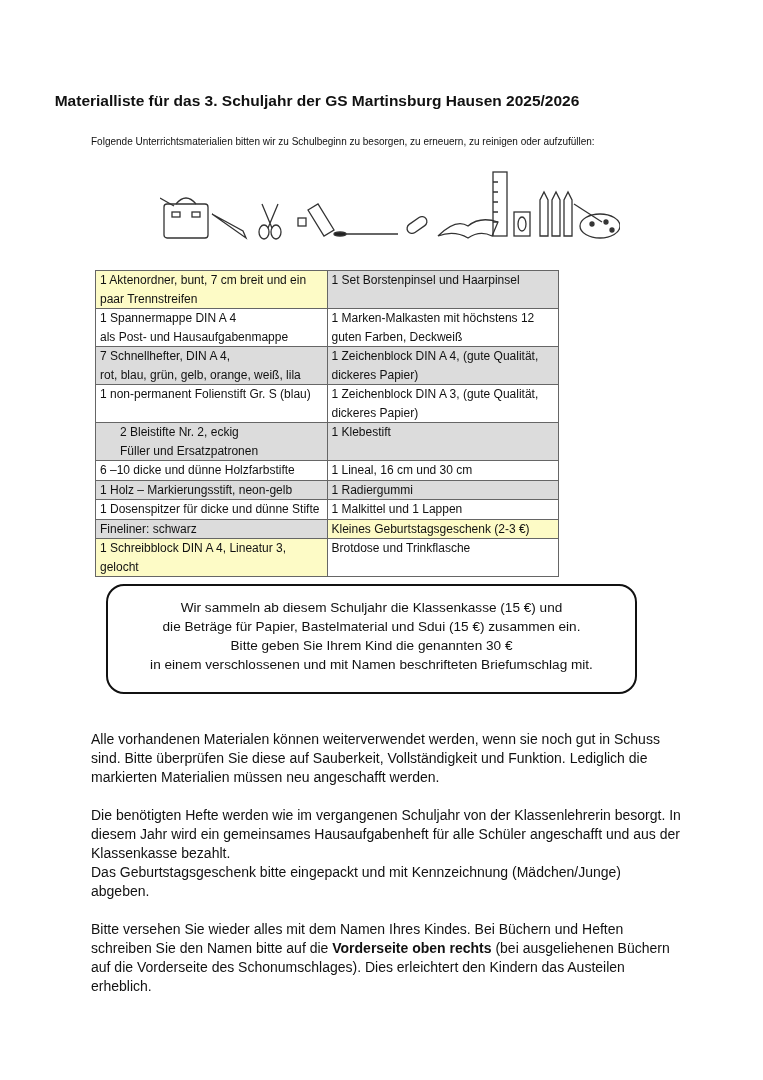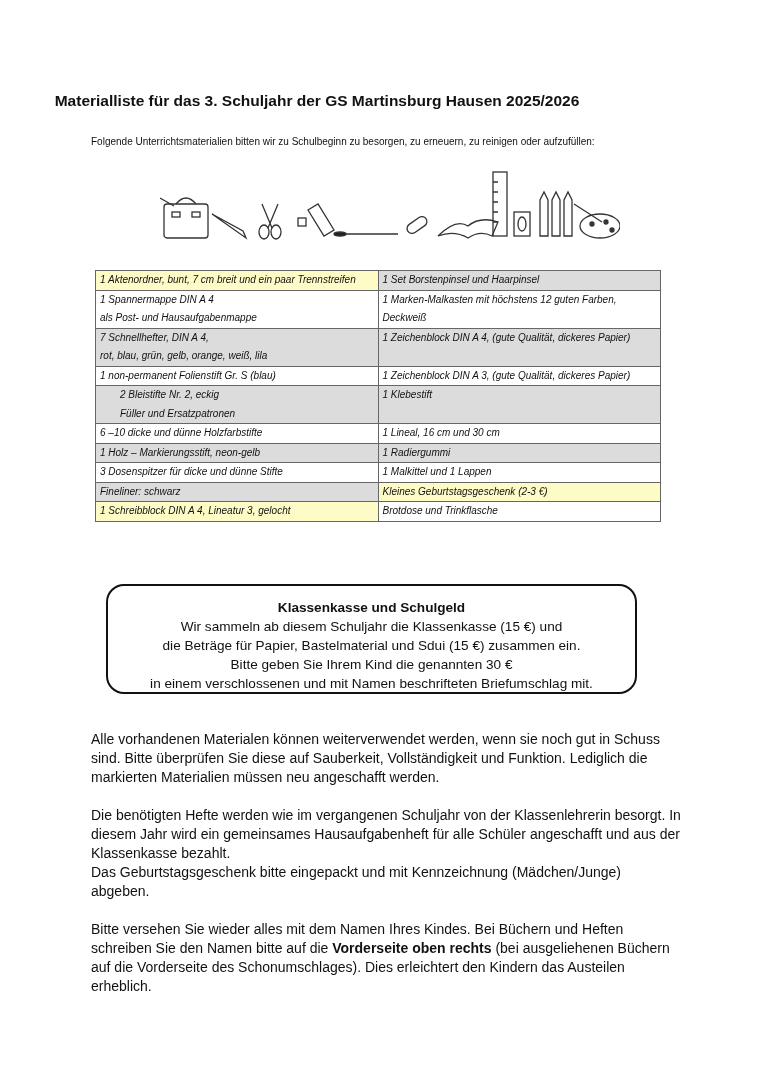--- a/index.html
+++ b/index.html
@@ -2,22 +2,22 @@
 <html><head>
 <meta charset="utf-8">
 <style>
   html, body { margin:0; padding:0; background:#fff; }
   body { width:763px; height:1080px; position:relative; overflow:hidden;
          font-family:"Liberation Sans", sans-serif; color:#111; }
   .title { position:absolute; top:92px; left:0; width:634px; text-align:center;
            font-weight:bold; font-size:15.5px; }
   .intro { position:absolute; top:132px; left:91px; width:580px; font-size:10px; line-height:19px; }
   .icons { position:absolute; top:168px; left:160px; width:460px; height:74px; }
-  table.mat { position:absolute; top:270px; left:95px; width:566px; border-collapse:collapse;
-              font-size:10px; line-height:18.5px;font-style:italic; }
+  table.mat { position:absolute; top:270px; left:95px; width:464px; border-collapse:collapse;
+              font-size:12px; line-height:18.5px; }
   table.mat td { border:1px solid #666; padding:0 4px; vertical-align:top; width:50%; }
   td.grey { background:#dcdcdc; }
   td.white { background:#fff; }
   td.yellow { background:#fdfbc6; }
   .box { position:absolute; top:584px; left:106px; width:531px; height:110px;
          border:2px solid #111; border-radius:18px; text-align:center;
          font-size:13.6px; line-height:19px; padding-top:12px; box-sizing:border-box; }
   .box .bh { font-weight:bold; }
   .para { position:absolute; left:91px; width:590px; font-size:14px; line-height:19px; }
   .para b { font-weight:bold; }
@@ -105,36 +105,35 @@
       </tr>
       <tr>
         <td class="white" style="white-space: pre-line;">6 –10 dicke und dünne Holzfarbstifte</td>
         <td class="white" style="white-space: pre-line; margin-left: 47px;">1 Lineal, 16 cm und 30 cm</td>
       </tr>
       <tr>
         <td class="grey" style="white-space: pre-line;">1 Holz – Markierungsstift, neon-gelb</td>
         <td class="grey" style="white-space: pre-line;">1 Radiergummi</td>
       </tr>
       <tr>
-        <td class="white" style="white-space: pre-line;">3 Dosenspitzer für dicke und dünne Stifte</td>
+        <td class="white" style="white-space: pre-line;">1 Dosenspitzer für dicke und dünne Stifte</td>
         <td class="white" style="white-space: pre-line;">1 Malkittel und 1 Lappen</td>
       </tr>
       <tr>
         <td class="grey" style="white-space: pre-line;">Fineliner: schwarz</td>
         <td class="yellow" style="white-space: pre-line; margin-top: 8px;">Kleines Geburtstagsgeschenk (2-3 €)</td>
       </tr>
       <tr>
         <td class="yellow" style="white-space: pre-line;">1 Schreibblock DIN A 4, Lineatur 3, gelocht</td>
         <td class="white" style="white-space: pre-line;">Brotdose und Trinkflasche</td>
       </tr>
     </tbody>
 </table>
 
 <div class="box">
-  <div class="bh">Klassenkasse und Schulgeld</div>
   <div>Wir sammeln ab diesem Schuljahr die Klassenkasse (15 €) und</div>
   <div>die Beträge für Papier, Bastelmaterial und Sdui (15 €) zusammen ein.</div>
   <div>Bitte geben Sie Ihrem Kind die genannten 30 €</div>
   <div>in einem verschlossenen und mit Namen beschrifteten Briefumschlag mit.</div>
 </div>
 
 <div class="para" style="top:730px">Alle vorhandenen Materialen können weiterverwendet werden, wenn sie noch gut in Schuss sind. Bitte überprüfen Sie diese auf Sauberkeit, Vollständigkeit und Funktion. Lediglich die markierten Materialien müssen neu angeschafft werden.</div>
 <div class="para" style="top:806px">Die benötigten Hefte werden wie im vergangenen Schuljahr von der Klassenlehrerin besorgt. In diesem Jahr wird ein gemeinsames Hausaufgabenheft für alle Schüler angeschafft und aus der Klassenkasse bezahlt.</div>
 <div class="para" style="top:863px">Das Geburtstagsgeschenk bitte eingepackt und mit Kennzeichnung (Mädchen/Junge) abgeben.</div>
 <div class="para" style="top:920px"><span>Bitte versehen Sie wieder alles mit dem Namen Ihres Kindes. Bei Büchern und Heften schreiben Sie den Namen bitte auf die </span><b>Vorderseite oben rechts</b><span> (bei ausgeliehenen Büchern auf die Vorderseite des Schonumschlages). Dies erleichtert den Kindern das Austeilen erheblich.</span></div>

